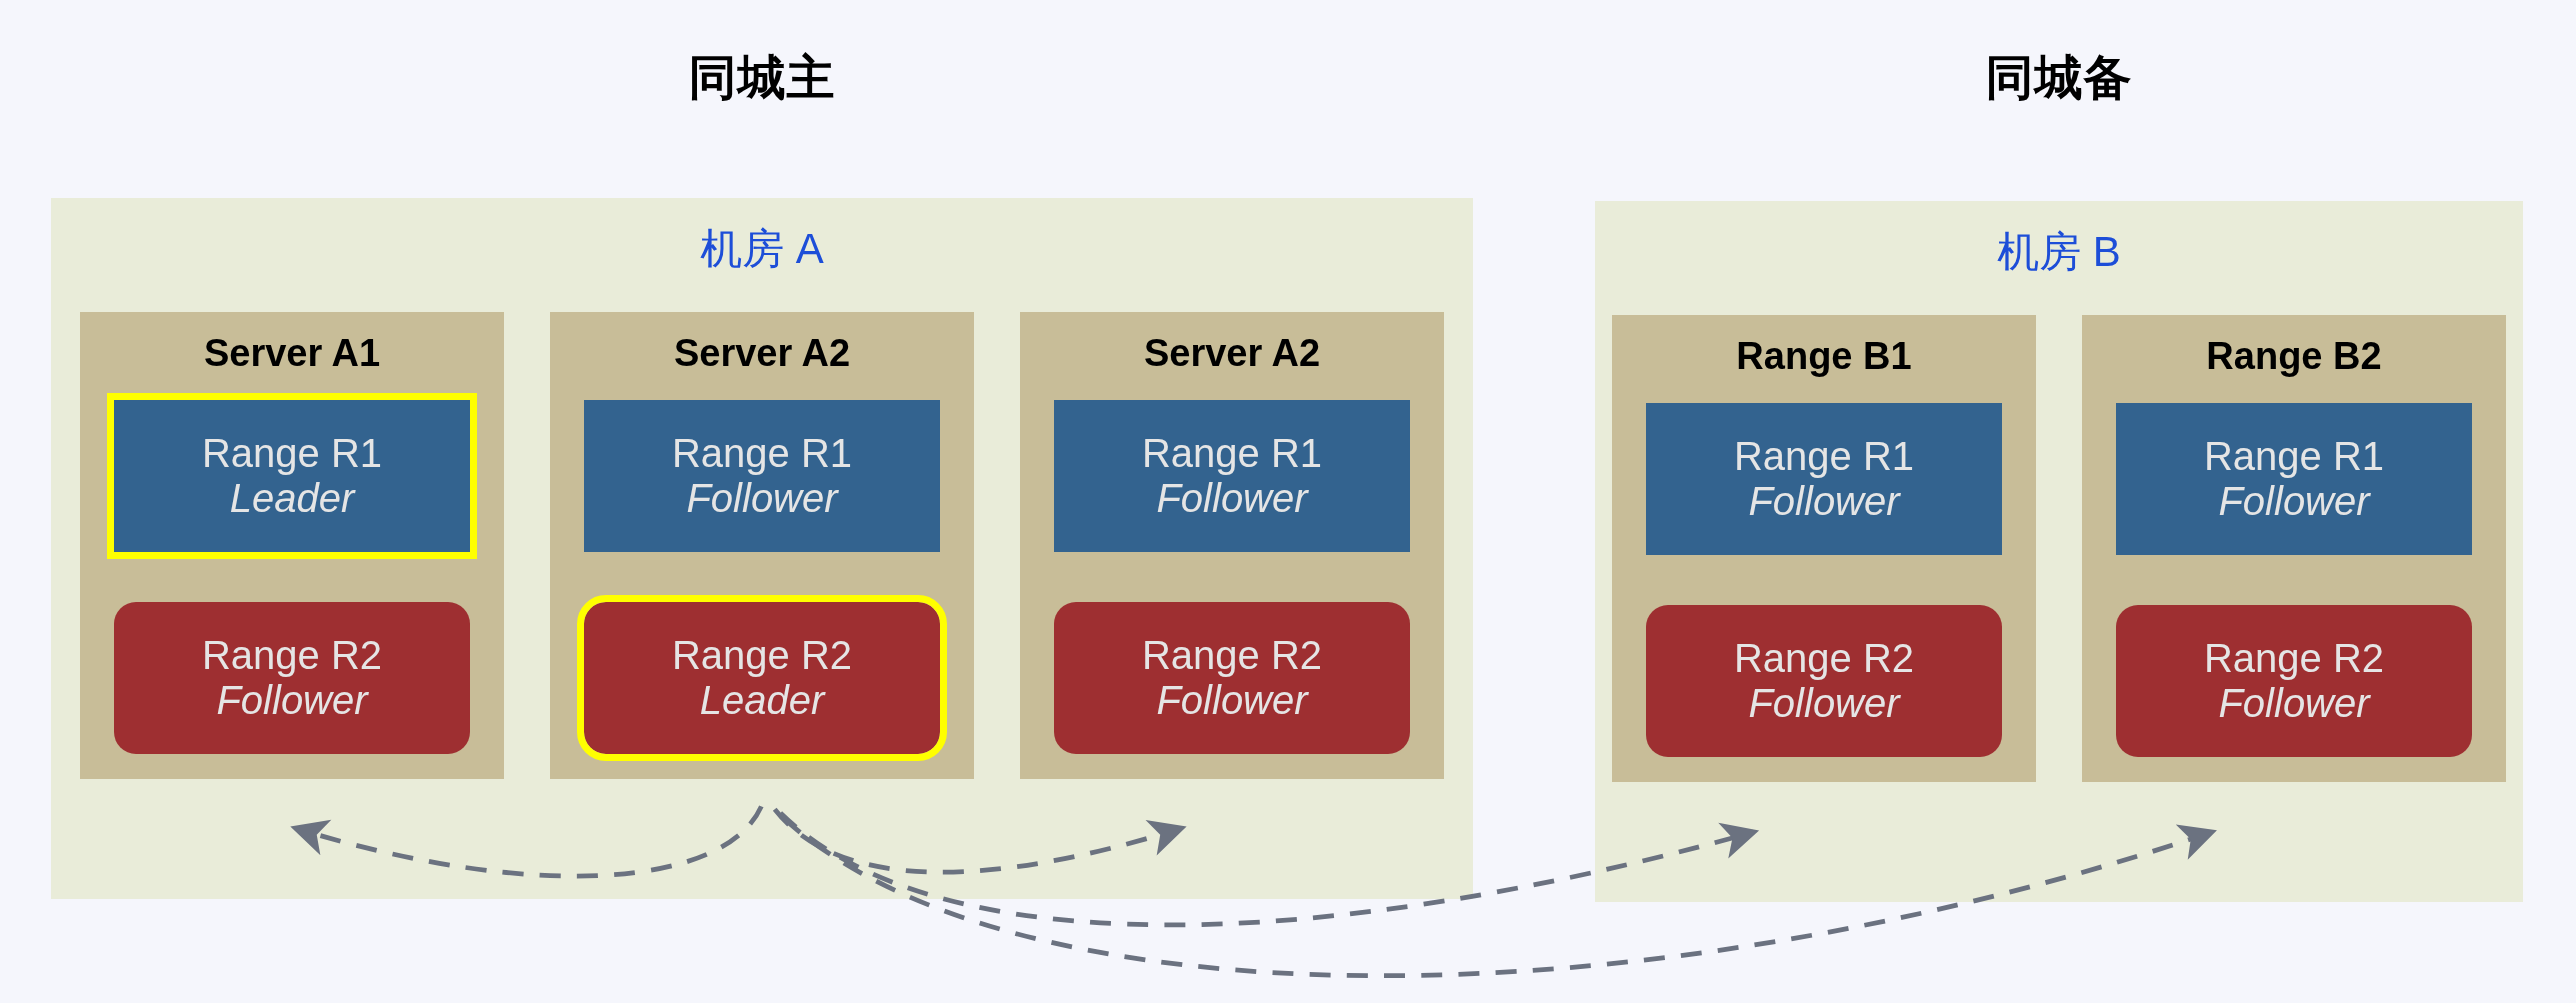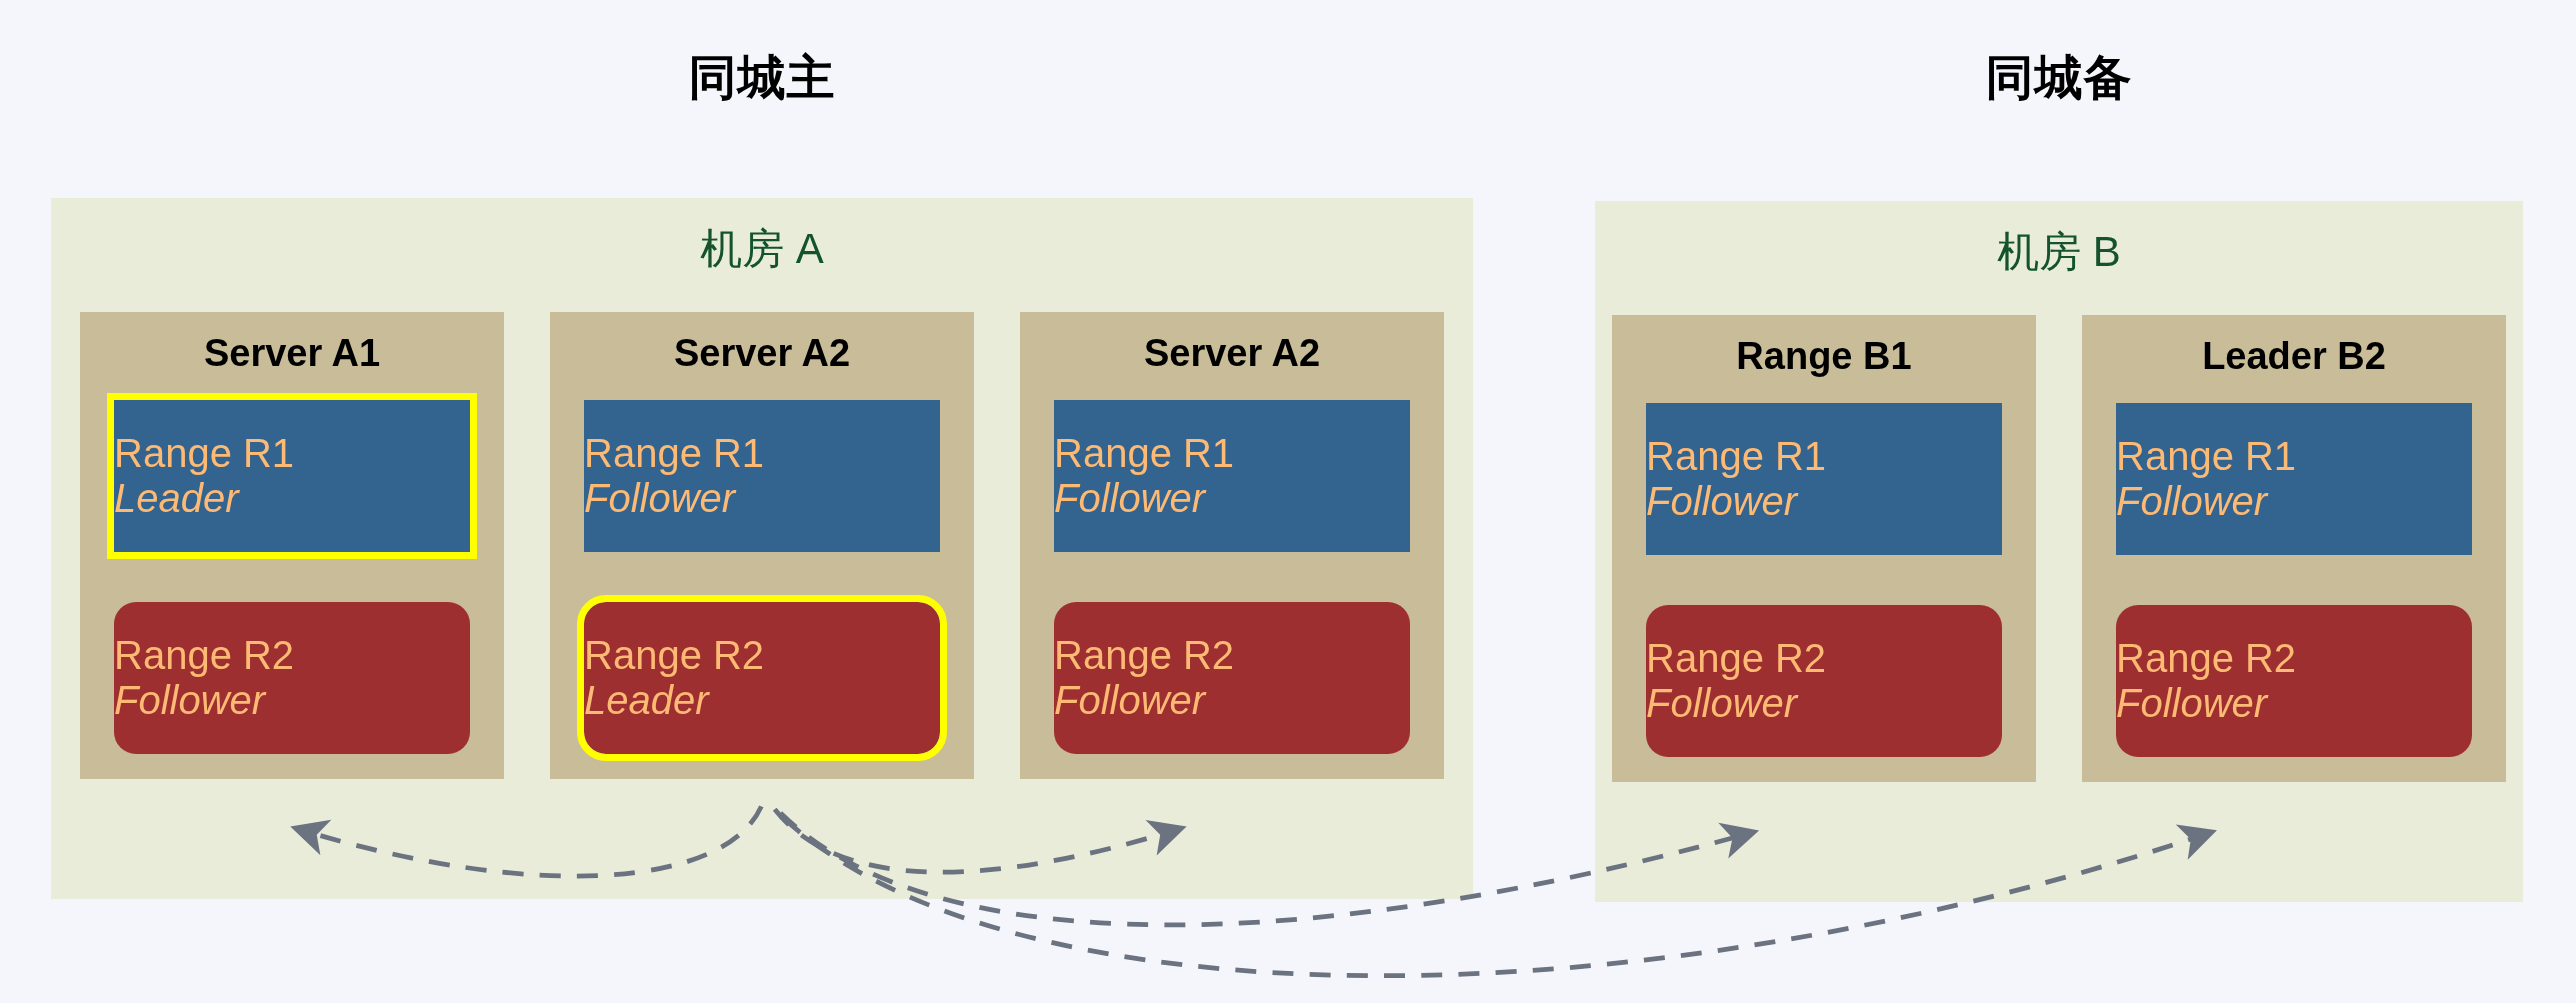--- a/index.html
+++ b/index.html
@@ -44,21 +44,21 @@
   #zone-b { left: 1595px; top: 201px; width: 928px;  height: 701px; }
 
   .zone-label {
     position: absolute;
     top: 23px;
     left: 0;
     width: 100%;
     text-align: center;
     font-size: 42px;
     font-weight: 400;
-    color: #14532d;
+    color: #1d4ed8;
     white-space: nowrap;
   }
 
   
   .server-row {
     position: absolute;
     top: 114px;
     left: 0;
     width: 100%;
     height: 534px;
@@ -89,23 +89,23 @@
     line-height: 1.1;
   }
 
   
   .range {
     width: 100%;
     height: 160px;
     box-sizing: border-box;
     display: flex;
     flex-direction: column;
-    align-items: flex-start;
+    align-items: center;
     justify-content: center;
-    color: #fdba74;
+    color: #e5e5e5;
     line-height: 1.12;
     position: relative;
   }
   .range + .range { margin-top: 50px; }
   .range.r1 { background: #33638f; }
   .range.r2 { background: #9e2f31; border-radius: 22px; }
   .range.leader {
     outline: 7.6px solid #ffff00;
     outline-offset: 0px;
   }
@@ -192,21 +192,21 @@
           <div class="range-name">Range R1</div>
           <div class="range-role">Follower</div>
         </div>
         <div class="range r2">
           <div class="range-name">Range R2</div>
           <div class="range-role">Follower</div>
         </div>
       </div>
 
       <div class="server">
-        <div class="server-title">Leader B2</div>
+        <div class="server-title">Range B2</div>
         <div class="range r1">
           <div class="range-name">Range R1</div>
           <div class="range-role">Follower</div>
         </div>
         <div class="range r2">
           <div class="range-name">Range R2</div>
           <div class="range-role">Follower</div>
         </div>
       </div>
 

